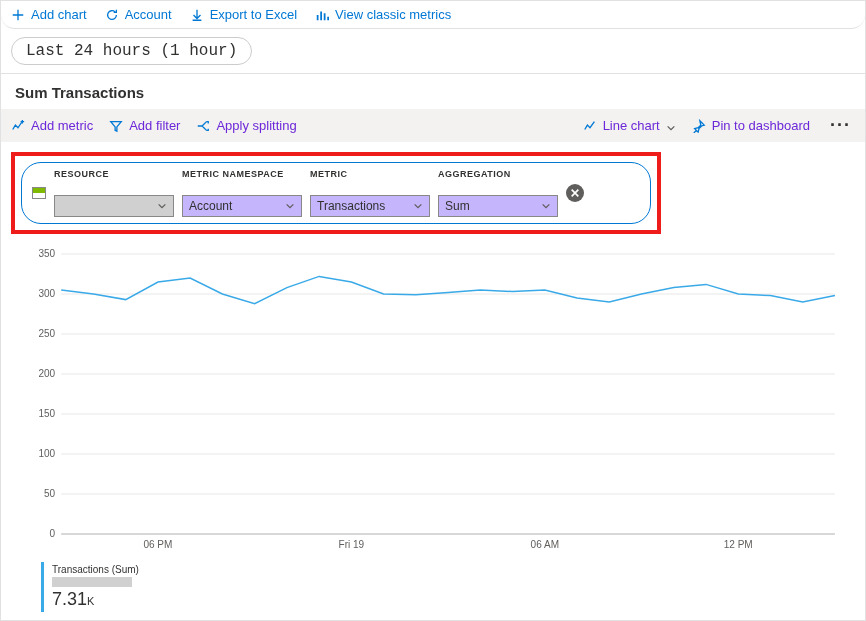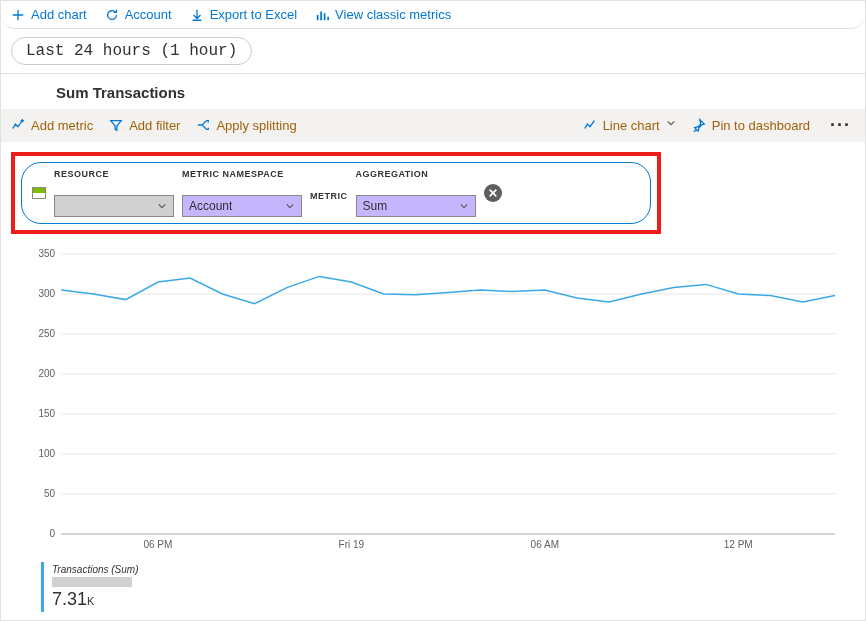--- a/index.html
+++ b/index.html
@@ -40,37 +40,36 @@
       border-radius: 14px;
       padding: 4px 14px;
       font-size: 16px;
       cursor: pointer;
       font-family: Liberation Mono, monospace;
     }
     .chart-title {
       font-size: 15px;
       font-weight: 600;
       padding: 10px 14px 8px;
-      margin-left: 41px;
     }
     .chart-toolbar {
       display: flex;
       align-items: center;
       background: #f3f2f1;
       padding: 6px 10px;
       gap: 16px;
     }
     .chart-toolbar .spacer { flex: 1; }
     .ct-btn {
       display: inline-flex;
-      align-items: flex-start;
+      align-items: flex-end;
       gap: 6px;
       font-size: 13px;
       cursor: pointer;
-      color: #a16207;
+      color: #6d28d9;
     }
     .ct-btn .icon { width: 14px; height: 14px; stroke: #0078d4; fill: none; stroke-width: 1.5; }
     .chev { width: 10px; height: 10px; stroke: #605e5c; fill: none; stroke-width: 1.5; }
     .more-dots { font-size: 18px; font-weight: bold; letter-spacing: 1px; cursor: pointer; padding: 0 4px; }
     
     .selector-outer {
       margin: 10px;
       border: 4px solid #ef1c1c;
       padding: 6px;
       width: 650px;
@@ -130,21 +129,21 @@
     .gridline { stroke: #e8e8e8; stroke-width: 1; }
     .axis-line { stroke: #bbb; stroke-width: 1; }
     .data-line { stroke: #3aa9e8; stroke-width: 1.5; fill: none; }
     
     .legend-box {
       margin: 8px 20px 0 40px;
       border-left: 3px solid #3aa9e8;
       padding: 2px 8px;
       width: 120px;
     }
-    .legend-title { font-size: 10px; color: #323130; font-style: italic; }
+    .legend-title { font-size: 10px; color: #323130; }
     .legend-redact { background: #d0d0d0; height: 10px; width: 80px; margin: 2px 0; }
     .legend-value { font-size: 18px; }
     .legend-value .unit { font-size: 11px; }
   </style>
 </head>
 <body>
 
 <div class="toolbar">
   <div class="toolbar-btn">
     <svg class="icon" viewBox="0 0 16 16">
@@ -234,20 +233,26 @@
       <div class="sel-label">METRIC NAMESPACE</div>
       <div class="sel-input">
         <span>Account</span>
         <svg class="chev" viewBox="0 0 12 12">
             <path d="M2 4l4 4 4-4"></path>
           </svg>
       </div>
     </div>
     <div class="sel-field">
       <div class="sel-label">METRIC</div>
+      <div class="sel-input">
+        <span>Transactions</span>
+        <svg class="chev" viewBox="0 0 12 12">
+            <path d="M2 4l4 4 4-4"></path>
+          </svg>
+      </div>
     </div>
     <div class="sel-field">
       <div class="sel-label">AGGREGATION</div>
       <div class="sel-input">
         <span>Sum</span>
         <svg class="chev" viewBox="0 0 12 12">
             <path d="M2 4l4 4 4-4"></path>
           </svg>
       </div>
     </div>

